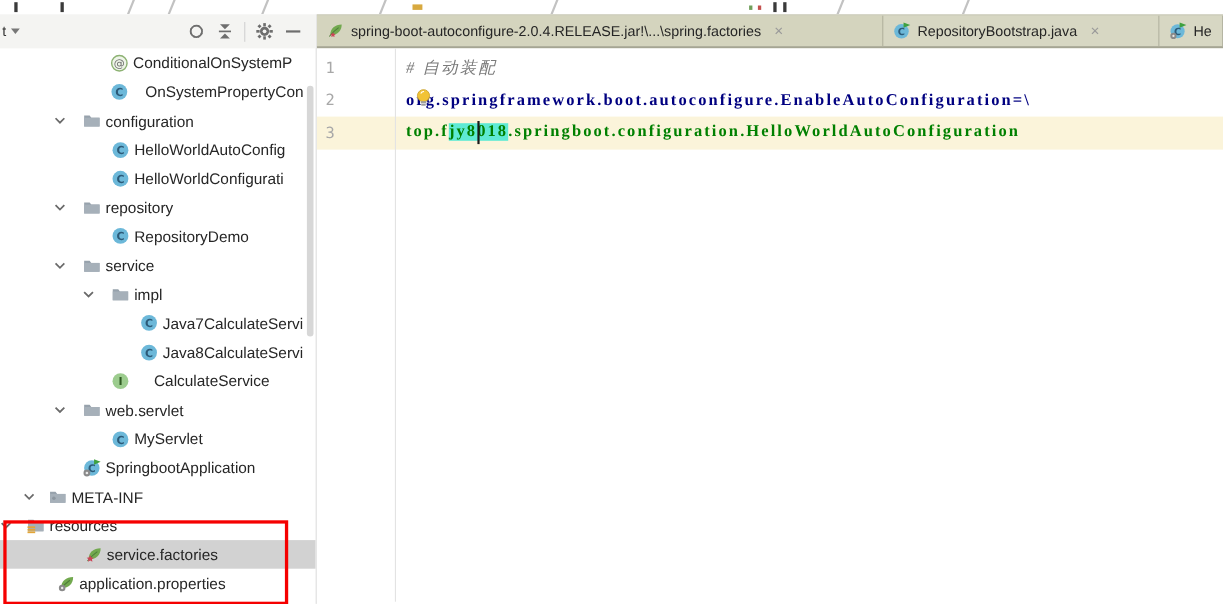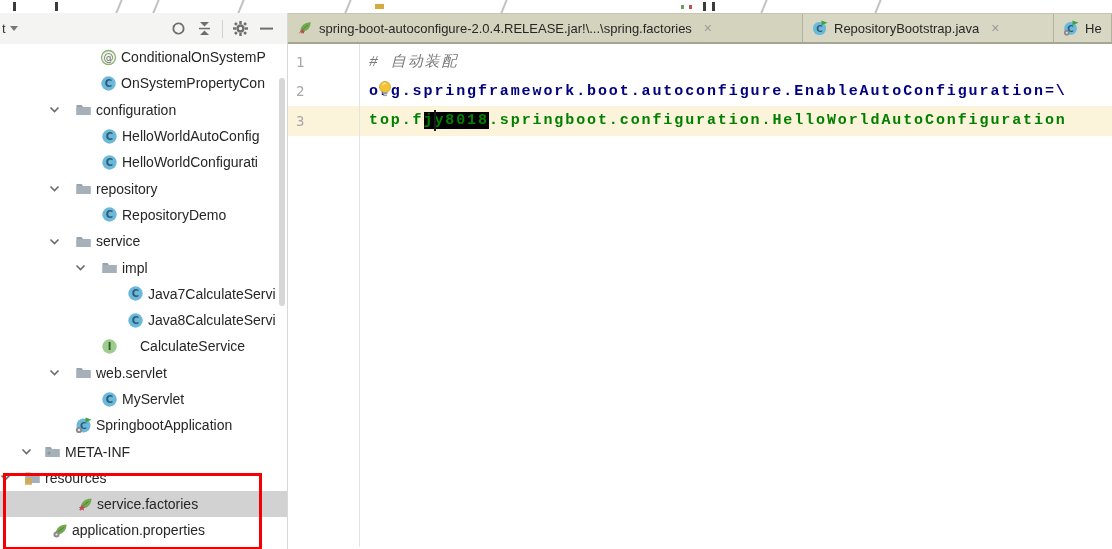--- a/index.html
+++ b/index.html
@@ -47,25 +47,25 @@
   .tab .ticn { width:16px; height:16px; display:inline-flex; flex:0 0 auto; }
   .tab .close { color:#9a9a9a; font-size:14px; margin-left:6px; }
   .tab1 { width:515px; } .tab2 { width:251px; }
 
   .editor-body { position:relative; height:503px; background:#fff; }
   .gutter-line { position:absolute; left:71px; top:0; width:1px; height:100%; background:#e3e3e3; }
   .code-rows { position:absolute; left:0; top:3px; width:100%; }
   .crow { position:relative; height:29.5px; display:flex; align-items:center; }
   .crow.current { background:#fbf4da; }
   .lnum { width:71px; padding-left:8px; font-family:"DejaVu Sans Mono", monospace; font-size:14px; color:#a8a8a8; flex:0 0 auto; }
-  .ctext { font-family:Liberation Mono, monospace; font-size:15px; font-weight:bold; letter-spacing:1.9px; padding-left:10px; white-space:pre; }
+  .ctext { font-family:Liberation Serif, serif; font-size:15px; font-weight:bold; letter-spacing:1.9px; padding-left:10px; white-space:pre; }
   .comment { color:#7a7a7a; font-style:italic; font-weight:normal; font-size:15px; }
   .key { color:#000080; }
   .val { color:#008000; }
-  .sel { background:#000000; }
+  .sel { background:#5eead4; }
   .caret-bar { position:absolute; left:146px; top:4px; width:1.6px; height:21px; background:#1a1a1a; }
   .bulb { position:absolute; left:90px; top:3px; width:14px; height:18px; }
 </style>
 </head>
 <body>
 
 <div class="app">
 
   <div class="top-strip">
     <span class="frag" style="left:13px"></span>
@@ -144,21 +144,21 @@
           </span>
         <span class="tlabel" style="left:121px">ConditionalOnSystemP</span>
       </div>
       <div class="trow">
         <span class="ticon" style="left:100px">
             <svg viewBox="0 0 17 17">
               <circle cx="8.5" cy="8.5" r="7.2" fill="#6cb8d9"></circle>
               <text x="8.5" y="12.2" font-size="10" font-weight="bold" text-anchor="middle" fill="#2c5a78" font-family="DejaVu Sans">C</text>
             </svg>
           </span>
-        <span class="tlabel" style="left:121px">OnSystemPropertyCon</span>
+        <span class="tlabel" style="left:132px">OnSystemPropertyCon</span>
       </div>
       <div class="trow">
         <span class="chev" style="left:49px">
             <svg viewBox="0 0 11 11">
               <polyline points="1.5,3.5 5.5,7.5 9.5,3.5" fill="none" stroke="#6a6a6a" stroke-width="1.6"></polyline>
             </svg>
           </span>
         <span class="ticon" style="left:75px">
             <svg viewBox="0 0 17 17">
               <path d="M1.5 4 h5 l1.5 2 h7.5 v8 h-14 Z" fill="#97a2ac"></path>

